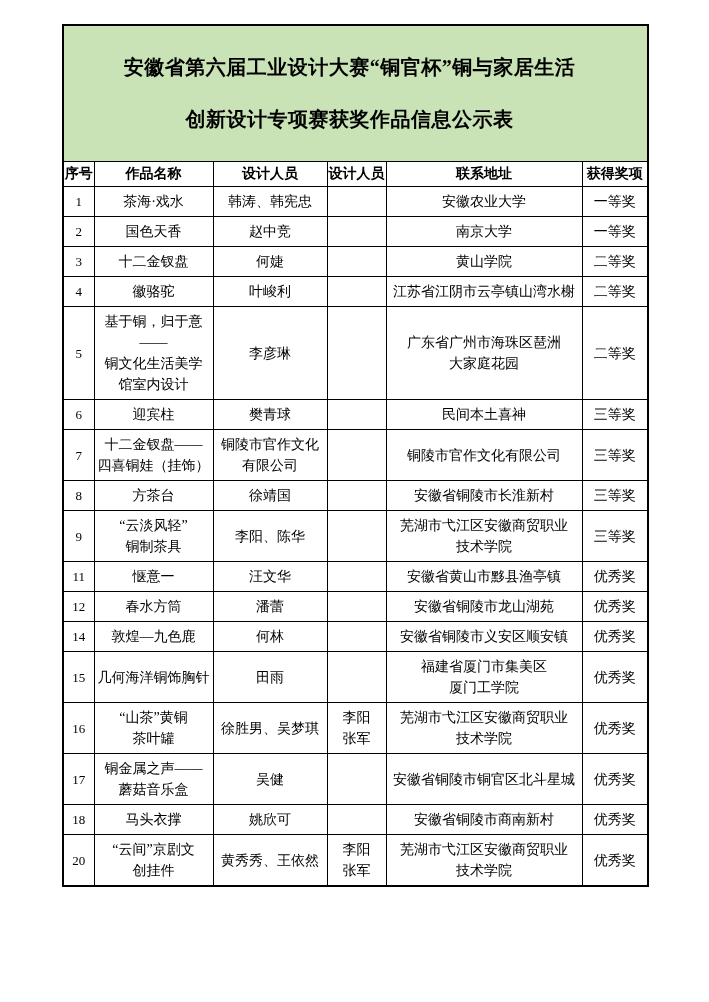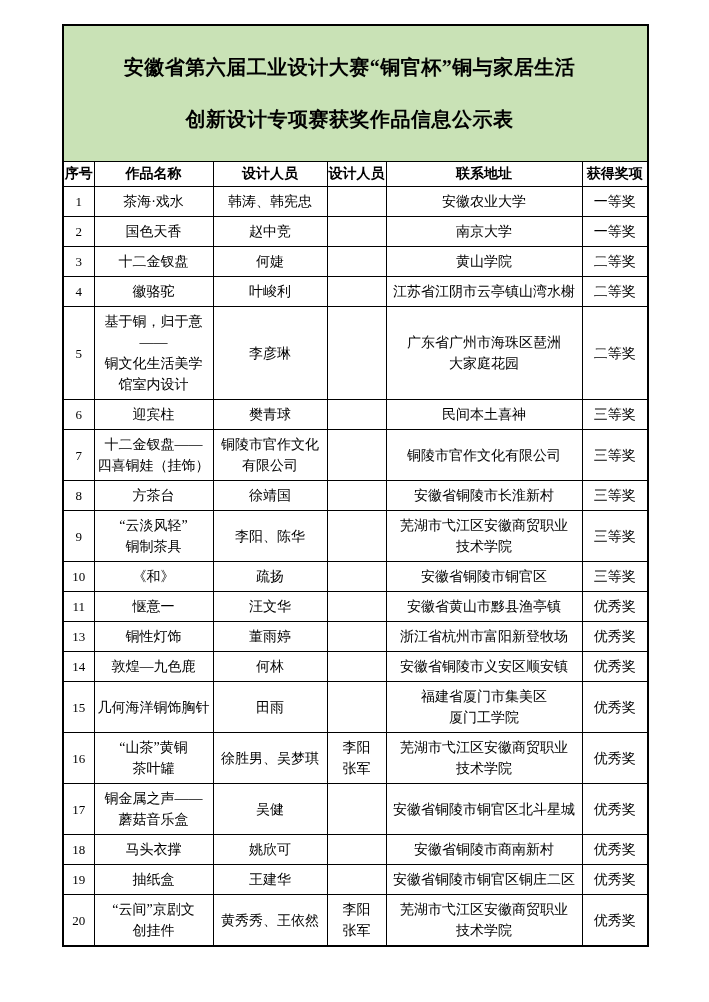--- a/index.html
+++ b/index.html
@@ -169,41 +169,33 @@
           <td class="c-no">9</td>
           <td class="c-name">“云淡风轻”
 铜制茶具</td>
           <td class="c-des">李阳、陈华</td>
           <td class="c-adv"></td>
           <td class="c-addr">芜湖市弋江区安徽商贸职业
 技术学院</td>
           <td class="c-award">三等奖</td>
         </tr>
         <tr>
-          <td class="c-no">10</td>
-          <td class="c-name">《和》</td>
-          <td class="c-des">疏扬</td>
-          <td class="c-adv"></td>
-          <td class="c-addr">安徽省铜陵市铜官区</td>
-          <td class="c-award">三等奖</td>
-        </tr>
-        <tr>
           <td class="c-no">11</td>
           <td class="c-name">惬意一</td>
           <td class="c-des">汪文华</td>
           <td class="c-adv"></td>
           <td class="c-addr">安徽省黄山市黟县渔亭镇</td>
           <td class="c-award">优秀奖</td>
         </tr>
         <tr>
-          <td class="c-no">13</td>
-          <td class="c-name">铜性灯饰</td>
-          <td class="c-des">董雨婷</td>
-          <td class="c-adv"></td>
-          <td class="c-addr">浙江省杭州市富阳新登牧场</td>
+          <td class="c-no">12</td>
+          <td class="c-name">春水方筒</td>
+          <td class="c-des">潘蕾</td>
+          <td class="c-adv"></td>
+          <td class="c-addr">安徽省铜陵市龙山湖苑</td>
           <td class="c-award">优秀奖</td>
         </tr>
         <tr>
           <td class="c-no">14</td>
           <td class="c-name">敦煌—九色鹿</td>
           <td class="c-des">何林</td>
           <td class="c-adv"></td>
           <td class="c-addr">安徽省铜陵市义安区顺安镇</td>
           <td class="c-award">优秀奖</td>
         </tr>
@@ -238,28 +230,20 @@
         </tr>
         <tr>
           <td class="c-no">18</td>
           <td class="c-name">马头衣撑</td>
           <td class="c-des">姚欣可</td>
           <td class="c-adv"></td>
           <td class="c-addr">安徽省铜陵市商南新村</td>
           <td class="c-award">优秀奖</td>
         </tr>
         <tr>
-          <td class="c-no">19</td>
-          <td class="c-name">抽纸盒</td>
-          <td class="c-des">王建华</td>
-          <td class="c-adv"></td>
-          <td class="c-addr">安徽省铜陵市铜官区铜庄二区</td>
-          <td class="c-award">优秀奖</td>
-        </tr>
-        <tr>
           <td class="c-no">20</td>
           <td class="c-name">“云间”京剧文
 创挂件</td>
           <td class="c-des">黄秀秀、王依然</td>
           <td class="c-adv">李阳
 张军</td>
           <td class="c-addr">芜湖市弋江区安徽商贸职业
 技术学院</td>
           <td class="c-award">优秀奖</td>
         </tr>

